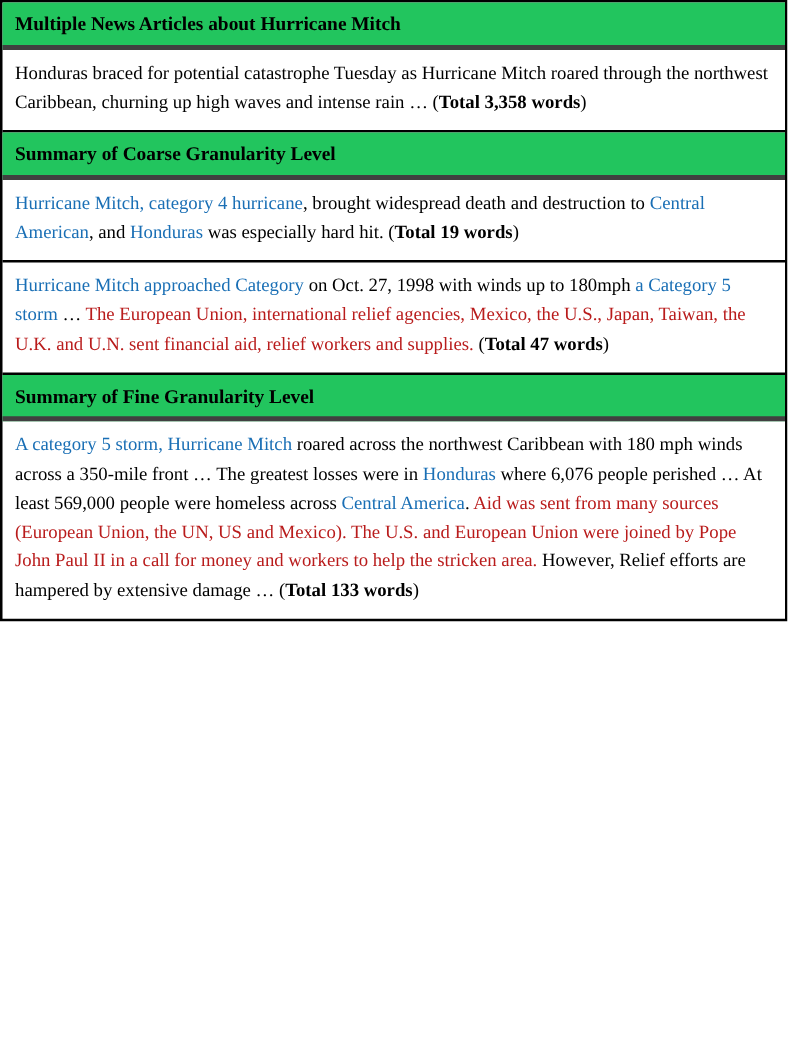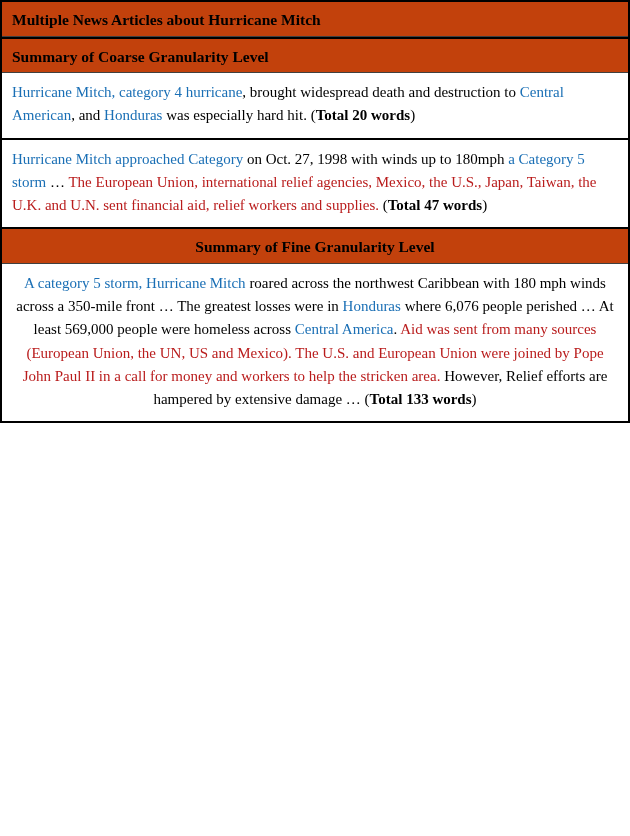--- a/index.html
+++ b/index.html
@@ -23,27 +23,26 @@
       border: 2px solid #000;
       background: #fff;
     }
 
     .section {
       border-bottom: 2px solid #000;
     }
 
     .section:last-child {
       border-bottom: none;
-      text-align: center;
     }
 
     .section-header {
-      background: #c2410c;
+      background: #22c55e;
       padding: 6px 10px 4px 10px;
-      border-bottom: 1px solid #404040;
+      border-bottom: 4px solid #404040;
     }
 
     .section-header-text {
       font-weight: bold;
       font-size: 15.5px;
       color: #000;
     }
 
     .section-body {
       padding: 8px 10px 10px 10px;
@@ -66,28 +65,31 @@
   </style>
 </head>
 <body>
 
 <div class="container">
 
   <div class="section">
     <div class="section-header">
       <span class="section-header-text">Multiple News Articles about Hurricane Mitch</span>
     </div>
+    <div class="section-body">
+      Honduras braced for potential catastrophe Tuesday as Hurricane Mitch roared through the northwest Caribbean, churning up high waves and intense rain … (<span class="bold">Total 3,358 words</span>)
+    </div>
   </div>
 
   <div class="section">
     <div class="section-header">
       <span class="section-header-text">Summary of Coarse Granularity Level</span>
     </div>
     <div class="section-body">
-      <span class="blue">Hurricane Mitch, category 4 hurricane</span>, brought widespread death and destruction to <span class="blue">Central American</span>, and <span class="blue">Honduras</span> was especially hard hit. (<span class="bold">Total 20 words</span>)
+      <span class="blue">Hurricane Mitch, category 4 hurricane</span>, brought widespread death and destruction to <span class="blue">Central American</span>, and <span class="blue">Honduras</span> was especially hard hit. (<span class="bold">Total 19 words</span>)
     </div>
   </div>
 
   <div class="section">
     <div class="section-body">
       <span class="blue">Hurricane Mitch approached Category</span> on Oct. 27, 1998 with winds up to 180mph <span class="blue">a Category 5 storm</span> … <span class="red">The European Union, international relief agencies, Mexico, the U.S., Japan, Taiwan, the U.K. and U.N. sent financial aid, relief workers and supplies.</span> (<span class="bold">Total 47 words</span>)
     </div>
   </div>
 
   <div class="section">

